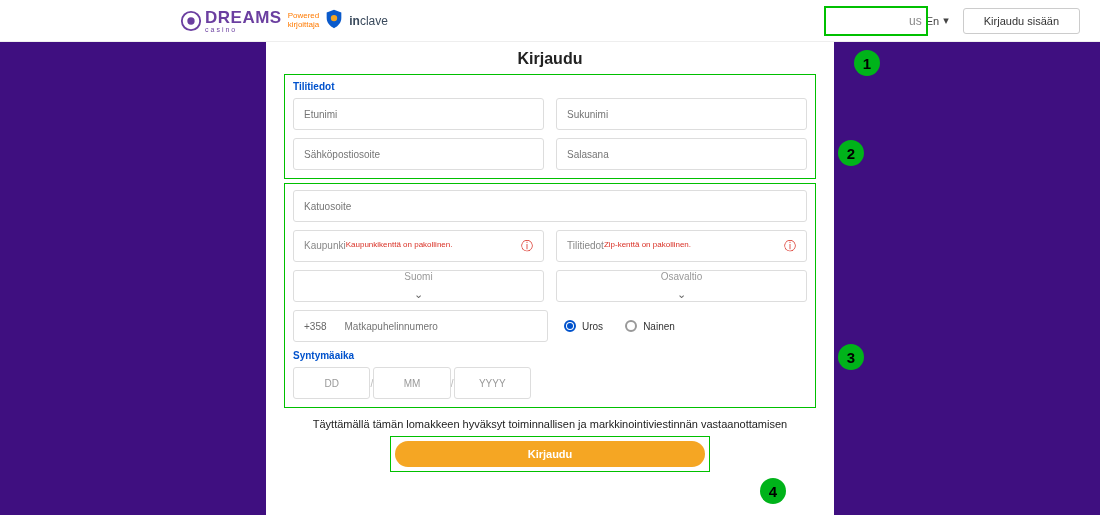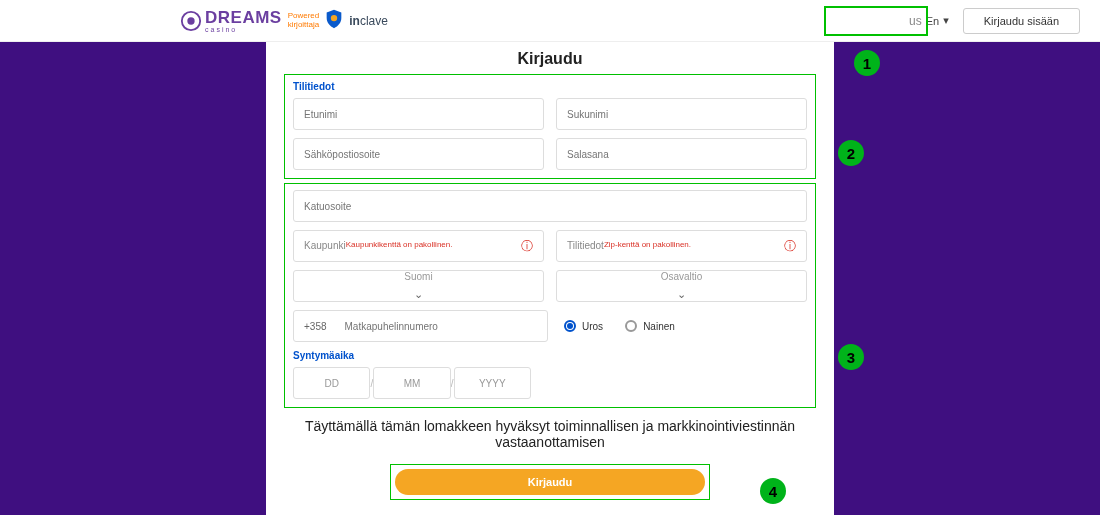--- a/index.html
+++ b/index.html
@@ -72,21 +72,21 @@
     display: flex; align-items: center; gap: 22px;
     border: none; padding-left: 4px;
   }
   .radio-opt { display: flex; align-items: center; gap: 6px; font-size: 10px; color: #333; cursor: pointer; }
   .radio { width: 12px; height: 12px; border: 2px solid #999; border-radius: 50%; display: inline-flex; align-items: center; justify-content: center; }
   .radio.checked { border-color: #0052cc; }
   .radio.checked::after { content: ""; width: 6px; height: 6px; background: #0052cc; border-radius: 50%; }
   .dob-row { display: flex; align-items: center; width: 238px; }
   .dob-row .field { flex: 1; justify-content: center; }
   .dob-sep { color: #bbb; font-size: 10px; }
-  .consent { font-size: 14px; color: #222; margin: 10px 0 14px; }
+  .consent { font-size: 11px; color: #222; margin: 10px 0 6px; }
   .submit-wrap { display: inline-block; padding: 4px; border: 1.5px solid #00c000; }
   .submit-btn {
     background: #f5a623; color: #fff; border: none;
     font-size: 11px; font-weight: 700;
     width: 310px; height: 26px; border-radius: 13px; cursor: pointer;
   }
   
   .hl { position: absolute; border: 2px solid #00c000; pointer-events: none; }
   .hl-login { top: 6px; right: 172px; width: 104px; height: 30px; }
   .badge {

